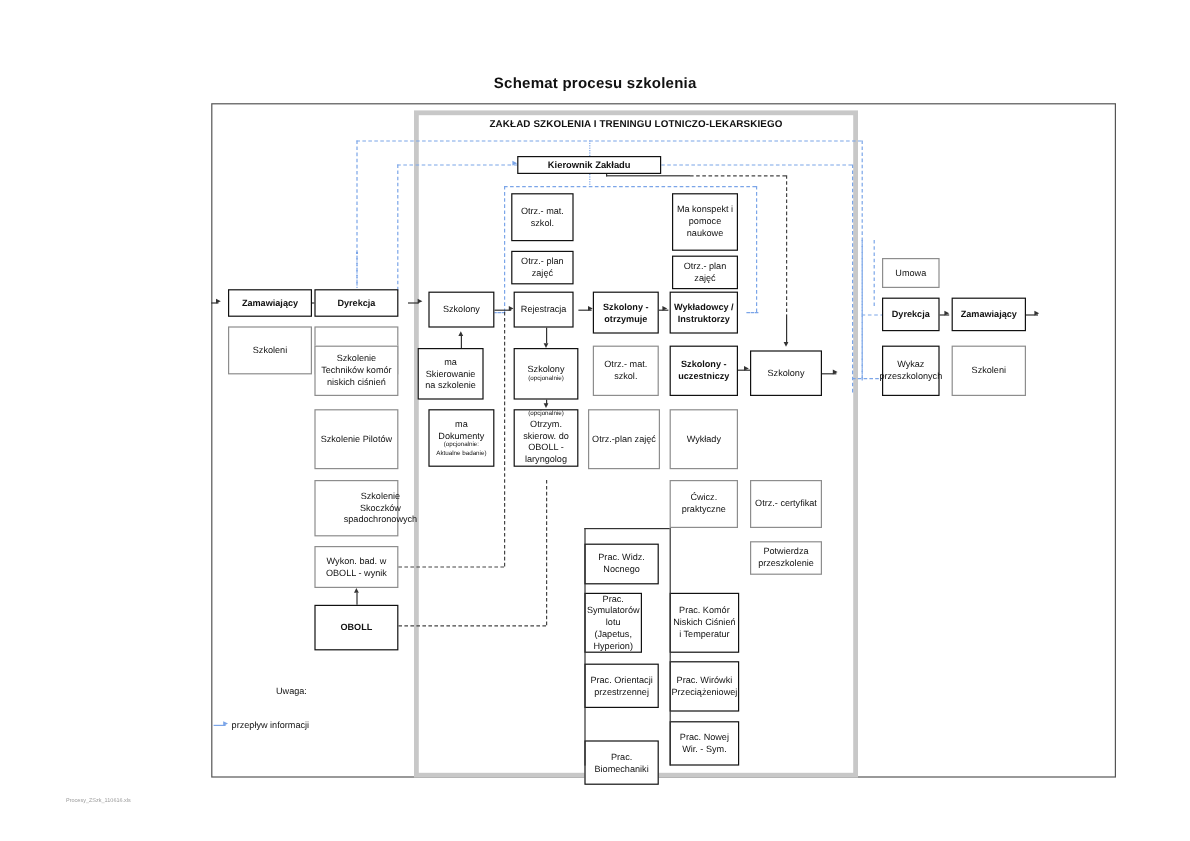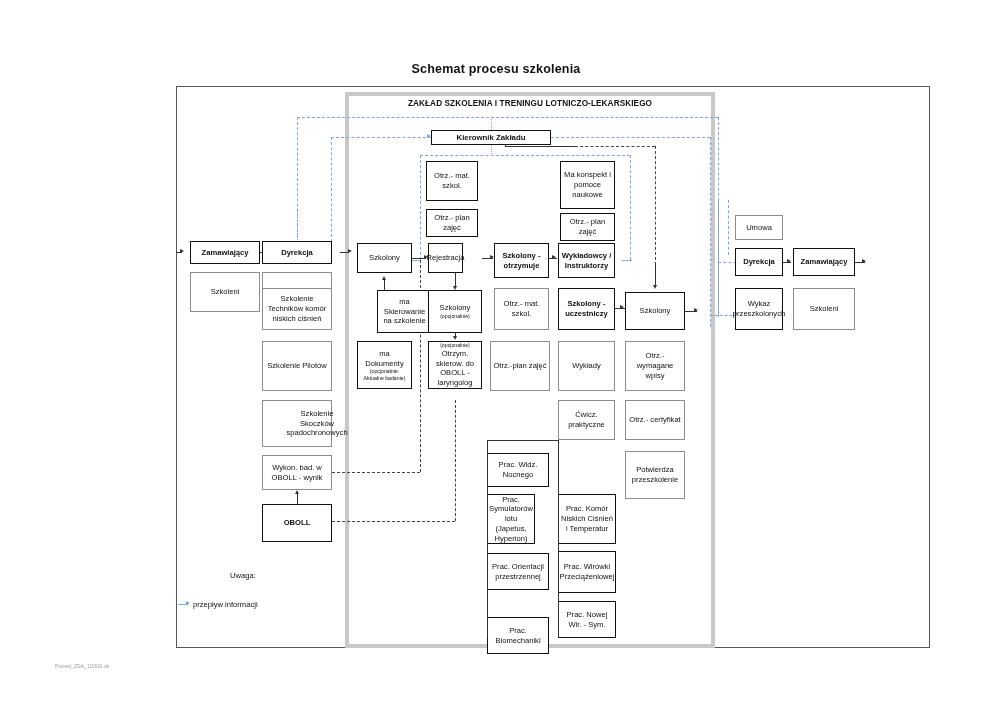--- a/index.html
+++ b/index.html
@@ -127,33 +127,33 @@
   <div class="dash-h" style="left:332px;top:472px;width:88px;"></div>
   <div class="dash-v" style="left:420px;top:260px;height:212px;"></div>
 
   <div class="dash-h" style="left:332px;top:521px;width:123px;"></div>
   <div class="dash-v" style="left:455px;top:400px;height:121px;"></div>
 
   <div class="arr arr-r" style="left:348px;top:249px;"></div>
   <div class="ln h" style="left:340px;top:252px;width:9px;"></div>
 
   <div class="bx med" style="left:357px;top:243px;width:55px;height:30px;">Szkolony</div>
-  <div class="bx med" style="left:377px;top:290px;width:55px;height:43px;text-align:center;">ma Skierowanie na szkolenie</div>
+  <div class="bx med" style="left:348px;top:290px;width:55px;height:43px;text-align:center;">ma Skierowanie na szkolenie</div>
   <div class="bx med" style="left:357px;top:341px;width:55px;height:48px;flex-direction:column;justify-content:center;">
     <span>ma Dokumenty</span>
     <span class="sub">(opcjonalnie: Aktualne badanie)</span>
   </div>
 
   <div class="ln v" style="left:384px;top:280px;height:10px;"></div>
   <div class="arr arr-u" style="left:382px;top:276px;"></div>
 
   <div class="ln h" style="left:412px;top:258px;width:14px;"></div>
   <div class="arr arr-r" style="left:424px;top:255px;"></div>
 
-  <div class="bx med" style="left:428px;top:243px;width:35px;height:30px;">Rejestracja</div>
+  <div class="bx med" style="left:428px;top:243px;width:50px;height:30px;">Rejestracja</div>
   <div class="bx med" style="left:428px;top:290px;width:54px;height:43px;flex-direction:column;justify-content:center;">
     <span>Szkolony</span>
     <span class="sub">(opcjonalnie)</span>
   </div>
   <div class="bx med" style="left:428px;top:341px;width:54px;height:48px;flex-direction:column;justify-content:center;">
     <span class="subi">(opcjonalnie)</span>
     <span>Otrzym. skierow. do OBOLL - laryngolog</span>
   </div>
 
   <div class="ln v" style="left:455px;top:273px;height:13px;"></div>
@@ -191,23 +191,22 @@
   <div class="bx med" style="left:558px;top:601px;width:58px;height:37px;">Prac. Nowej Wir. - Sym.</div>
 
   <div class="ln v" style="left:487px;top:440px;height:198px;"></div>
   <div class="ln v" style="left:558px;top:440px;height:198px;"></div>
   <div class="ln h" style="left:487px;top:440px;width:71px;"></div>
 
   <div class="ln h" style="left:615px;top:308px;width:10px;"></div>
   <div class="arr arr-r" style="left:620px;top:305px;"></div>
 
   <div class="bx med" style="left:625px;top:292px;width:60px;height:38px;">Szkolony</div>
-  <div class="bx thin" style="left:625px;top:341px;width:60px;height:50px;">Otrz.- wymagane wpisy</div>
   <div class="bx thin" style="left:625px;top:400px;width:60px;height:40px;">Otrz.- certyfikat</div>
-  <div class="bx thin" style="left:625px;top:451px;width:60px;height:48px;">Potwierdza przeszkolenie</div>
+  <div class="bx thin" style="left:625px;top:451px;width:60px;height:28px;">Potwierdza przeszkolenie</div>
 
   <div class="ln v" style="left:655px;top:262px;height:25px;"></div>
   <div class="arr arr-d" style="left:653px;top:285px;"></div>
 
   <div class="ln h" style="left:685px;top:311px;width:12px;"></div>
   <div class="arr arr-r" style="left:694px;top:308px;"></div>
 
   <div class="bx thin" style="left:735px;top:215px;width:48px;height:25px;">Umowa</div>
   <div class="bx thick" style="left:735px;top:248px;width:48px;height:28px;">Dyrekcja</div>
   <div class="bx med" style="left:735px;top:288px;width:48px;height:42px;">Wykaz przeszkolonych</div>

